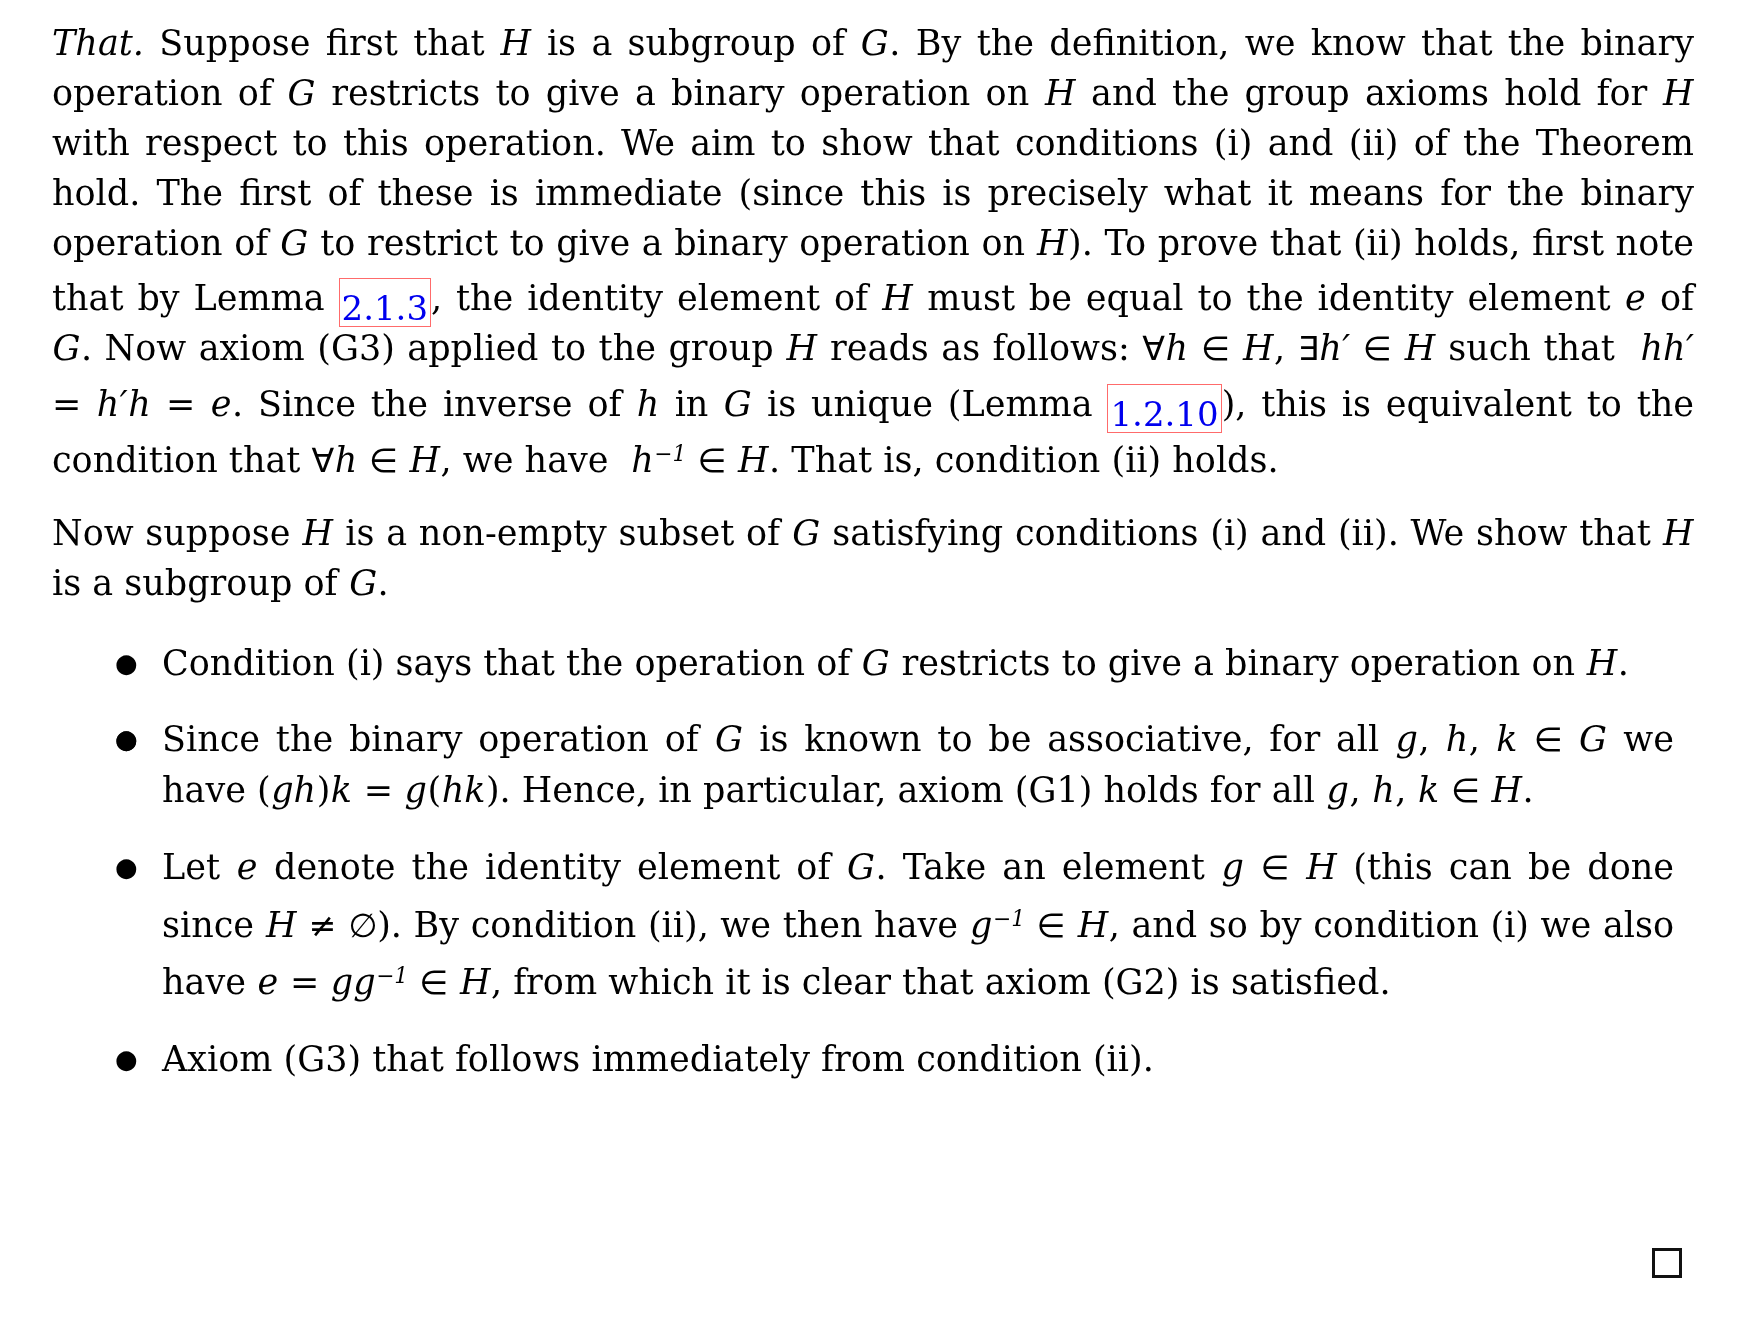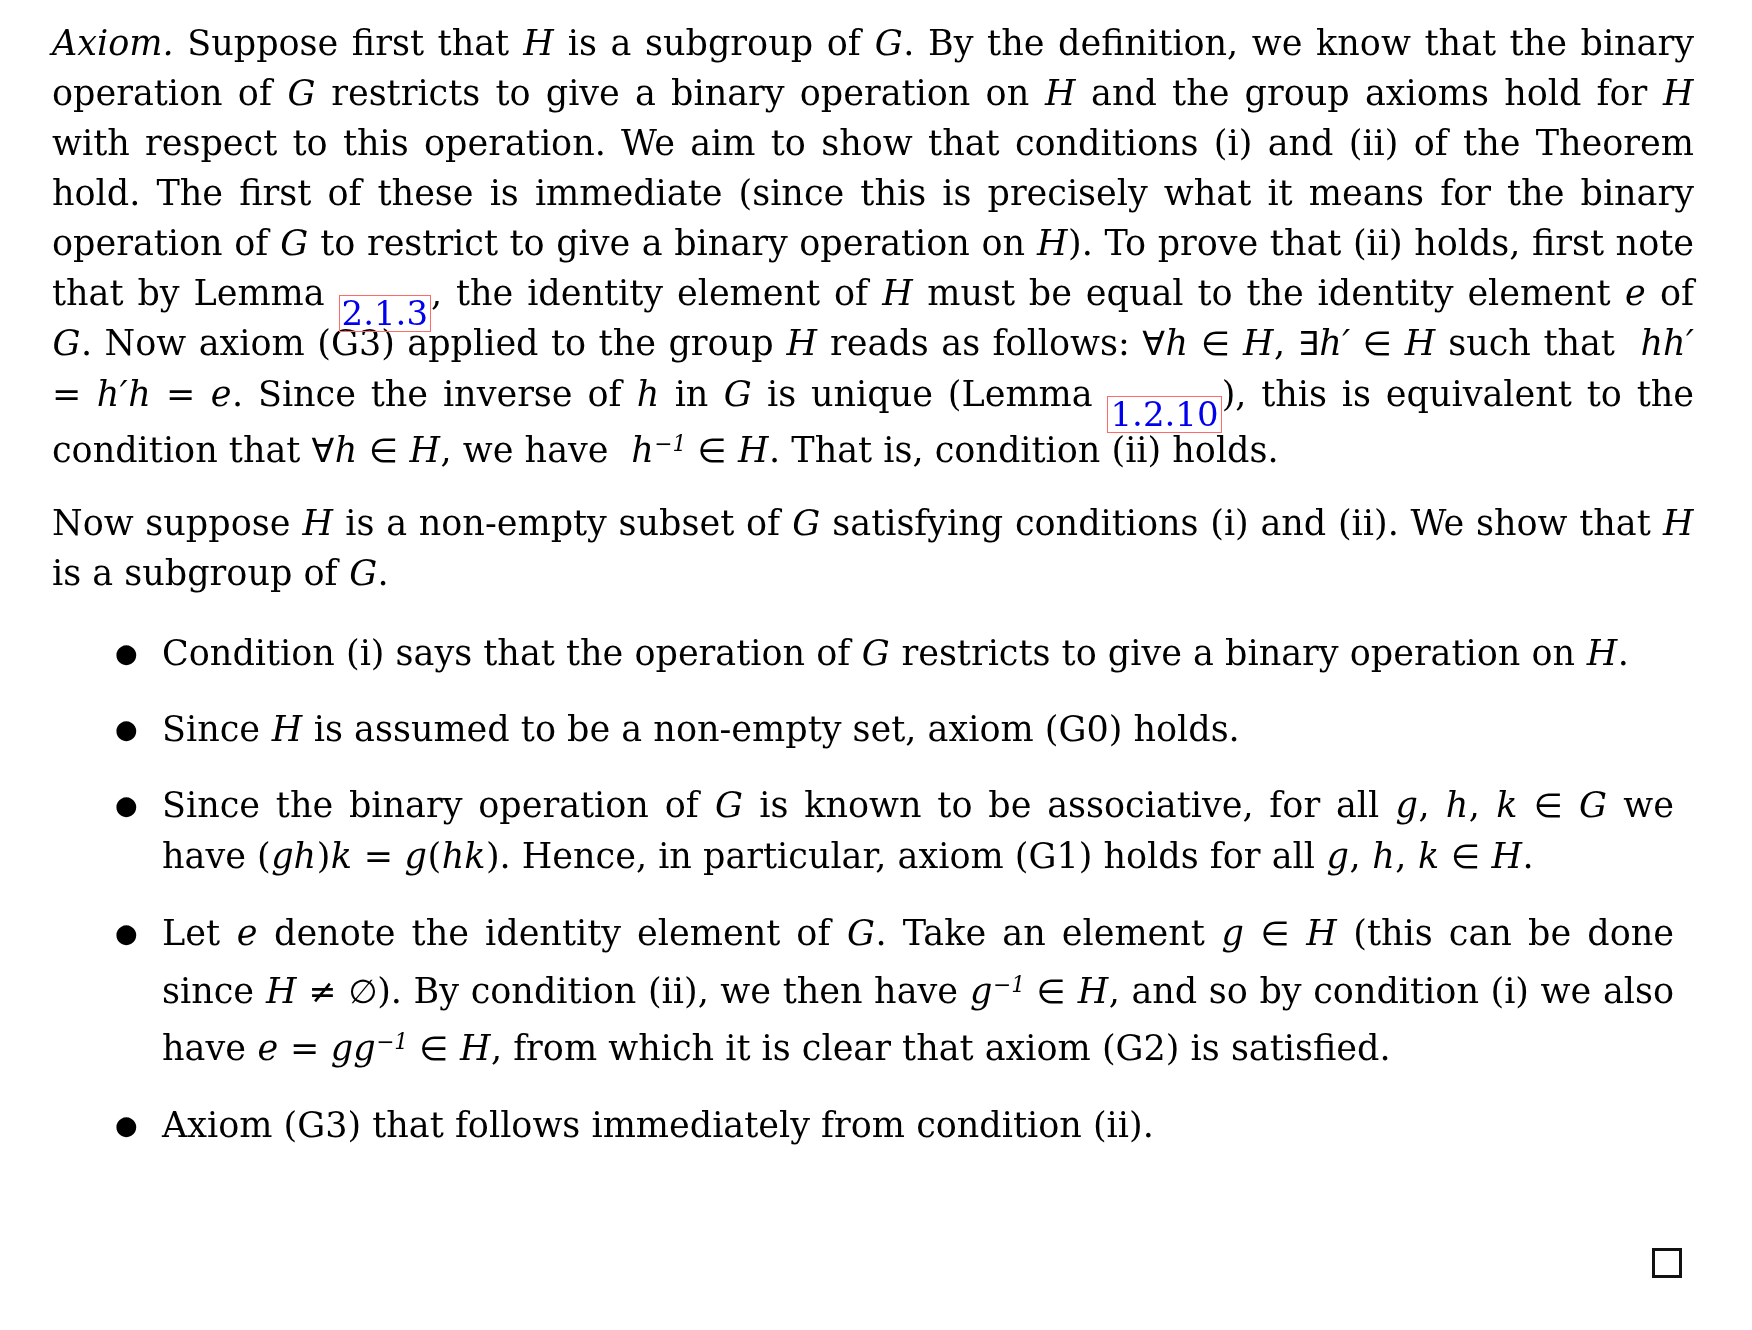--- a/index.html
+++ b/index.html
@@ -55,27 +55,27 @@
 
   .proofword {
     font-style: italic;
     font-weight: 400;
   }
 
   
   .xref {
     color: #0000ee;
     border: 1.6px solid #ff6b6b;
-    padding: 0px 2px 1px 2px;
+    padding: 12px 2px 1px 2px;
     line-height: 1;
     display: inline-block;
     text-decoration: none;
     font-size: 34px;
     position: relative;
-    top: 20px;
+    top: 10px;
   }
 
   
   .blist {
     list-style: none;
     margin: 30px 0 0 0;
     padding: 0;
   }
   .bitem {
     position: relative;
@@ -109,36 +109,35 @@
     border: 3px solid #111111;
     box-sizing: border-box;
     display: block;
   }
 </style>
 </head>
 <body>
 
 <div id="page">
 
-  <p class="para p-first"><span class="proofword">Axiom.</span> <span class="bold">Suppose first that <span class="mv">H</span> is a subgroup of <span class="mv">G</span>.</span>
+  <p class="para p-first"><span class="proofword">That.</span> <span class="bold">Suppose first that <span class="mv">H</span> is a subgroup of <span class="mv">G</span>.</span>
   By the definition, we know that the binary operation of <span class="mv">G</span> restricts to give a binary operation on <span class="mv">H</span> and the group axioms hold for <span class="mv">H</span> with respect to this operation. We aim to show that conditions (i) and (ii) of the Theorem hold. The first of these is immediate (since this is precisely what it means for the binary operation of <span class="mv">G</span> to restrict to give a binary operation on <span class="mv">H</span>). To prove that (ii) holds, first note that by Lemma <a class="xref" href="#">2.1.3</a>, the identity element of <span class="mv">H</span> must be equal to the identity element <span class="mv">e</span> of <span class="mv">G</span>. Now axiom (G3) applied to the group <span class="mv">H</span> reads as follows: <span class="msym">∀</span><span class="mv">h</span> <span class="msym">∈</span> <span class="mv">H</span>, <span class="msym">∃</span><span class="mv">h</span><span class="prime">′</span> <span class="msym">∈</span> <span class="mv">H</span> such that &nbsp;<span class="mv">hh</span><span class="prime">′</span> = <span class="mv">h</span><span class="prime">′</span><span class="mv">h</span> = <span class="mv">e</span>. Since the inverse of <span class="mv">h</span> in <span class="mv">G</span> is unique (Lemma <a class="xref" href="#">1.2.10</a>), this is equivalent to the condition that <span class="msym">∀</span><span class="mv">h</span> <span class="msym">∈</span> <span class="mv">H</span>, we have &nbsp;<span class="mv">h</span><span class="sup">−1</span> <span class="msym">∈</span> <span class="mv">H</span>. That is, condition (ii) holds.</p>
 
   <p class="para p-gap"><span class="bold">Now suppose <span class="mv">H</span> is a non-empty subset of <span class="mv">G</span> satisfying conditions (i) and (ii).</span>
   We show that <span class="mv">H</span> is a subgroup of <span class="mv">G</span>.</p>
 
   <ul class="blist">
 
     <li class="bitem">
       <span class="bullet">●</span>
       <span>Condition (i) says that the operation of <span class="mv">G</span> restricts to give a binary operation on <span class="mv">H</span>.</span>
     </li>
 
     <li class="bitem">
       <span class="bullet">●</span>
-      <span>Since <span class="mv">H</span> is assumed to be a non-empty set, axiom (G0) holds.</span>
     </li>
 
     <li class="bitem">
       <span class="bullet">●</span>
       <span>Since the binary operation of <span class="mv">G</span> is known to be associative, for all <span class="mv">g</span>, <span class="mv">h</span>, <span class="mv">k</span> <span class="msym">∈</span> <span class="mv">G</span> we have (<span class="mv">gh</span>)<span class="mv">k</span> = <span class="mv">g</span>(<span class="mv">hk</span>). Hence, in particular, axiom (G1) holds for all <span class="mv">g</span>, <span class="mv">h</span>, <span class="mv">k</span> <span class="msym">∈</span> <span class="mv">H</span>.</span>
     </li>
 
     <li class="bitem">
       <span class="bullet">●</span>
       <span>Let <span class="mv">e</span> denote the identity element of <span class="mv">G</span>. Take an element <span class="mv">g</span> <span class="msym">∈</span> <span class="mv">H</span> (this can be done since <span class="mv">H</span> <span class="msym">≠</span> <span class="msym">∅</span>). By condition (ii), we then have <span class="mv">g</span><span class="sup">−1</span> <span class="msym">∈</span> <span class="mv">H</span>, and so by condition (i) we also have <span class="mv">e</span> = <span class="mv">gg</span><span class="sup">−1</span> <span class="msym">∈</span> <span class="mv">H</span>, from which it is clear that axiom (G2) is satisfied.</span>

